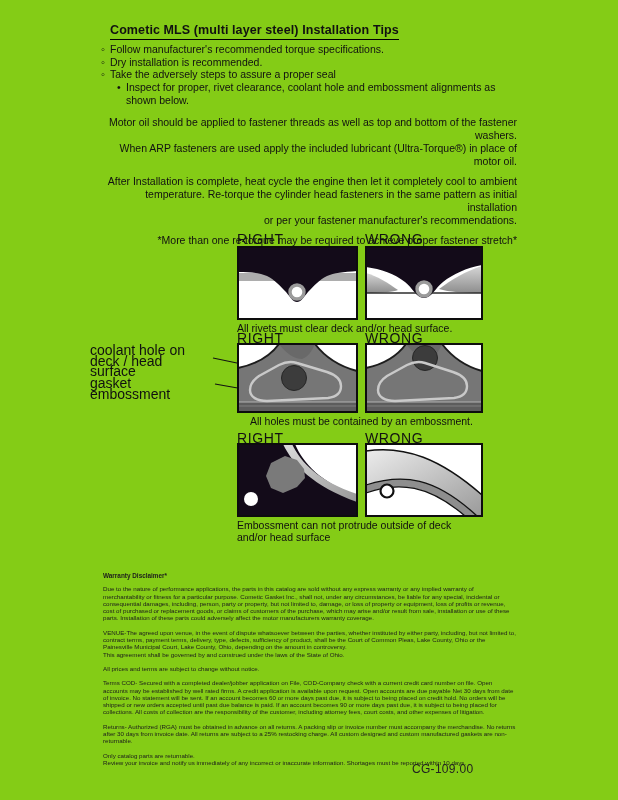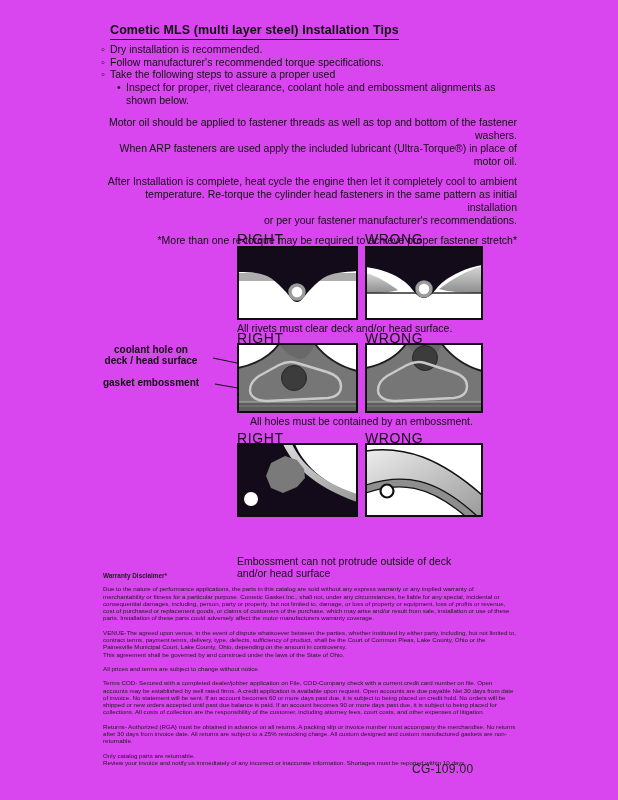--- a/index.html
+++ b/index.html
@@ -1,18 +1,18 @@
 <!DOCTYPE html>
 <html><head>
 <meta charset="utf-8">
 <style>
   html,body { margin:0; padding:0; background:#e9e9e9; }
   .page {
     position:relative; width:618px; height:800px; margin:0 auto;
-    background:#d946ef; overflow:hidden;
+    background:#84cc16; overflow:hidden;
     font-family:"Liberation Sans", sans-serif; color:#111;
   }
   .abs { position:absolute; }
 
   .title {
     left:110px; top:23px;
     font-size:12.5px; font-weight:bold;
     border-bottom:1.5px solid #000; padding-bottom:2px;
     letter-spacing:0.1px; white-space:nowrap;
   }
@@ -26,47 +26,47 @@
 
   .diesel { left:103px; top:116px; width:414px; font-size:10.5px; line-height:13px; }
   .diesel h2 { font-size:12px; font-weight:bold; margin:0 0 6px 0; }
   .diesel p { margin:0 0 7px 0; white-space:pre-line;text-align:right; }
 
   .fig-label { font-size:14px; letter-spacing:0.6px; text-align:left; color:#121212; }
   .fig-box { border:0; display:block; }
   .fig-box svg { display:block; }
   .fig-caption { font-size:10.5px; line-height:12px; color:#101010; white-space:pre-line; }
 
-  .legend { width:122px; text-align:center; font-size:10px; line-height:10.5px; white-space:pre-line; color:#101010;font-weight:bold; }
+  .legend { width:122px; text-align:left; font-size:14px; line-height:10.5px; white-space:pre-line; color:#101010; }
 
   .legal { left:103px; top:572px; width:413px; font-size:6.2px; line-height:7.3px; color:#1c1c1c; }
   .legal h3 { font-size:6.4px; font-weight:bold; margin:0 0 6px 0; }
   .legal p { margin:0 0 7px 0; white-space:pre-line; }
 
   .footer { left:388px; top:762px; font-size:12px; color:#222; letter-spacing:0.3px;margin-left:24px; }
 </style>
 </head>
 <body>
 
 <div class="page">
 
   <div class="abs title">Cometic MLS (multi layer steel) Installation Tips</div>
 
   <div class="abs tips">
     <div class="row main">
       <span class="marker"></span>
+      <span>Follow manufacturer's recommended torque specifications.</span>
+    </div>
+    <div class="row main">
+      <span class="marker"></span>
       <span>Dry installation is recommended.</span>
     </div>
     <div class="row main">
       <span class="marker"></span>
-      <span>Follow manufacturer's recommended torque specifications.</span>
-    </div>
-    <div class="row main">
-      <span class="marker"></span>
-      <span>Take the following steps to assure a proper used</span>
+      <span>Take the adversely steps to assure a proper seal</span>
     </div>
     <div class="row sub">
       <span class="marker"></span>
       <span>Inspect for proper, rivet clearance, coolant hole and embossment alignments as shown below.</span>
     </div>
   </div>
 
   <div class="abs diesel">
     <p>Motor oil should be applied to fastener threads as well as top and bottom of the fastener washers.
 When ARP fasteners are used apply the included lubricant (Ultra-Torque®) in place of motor oil.</p>
@@ -189,21 +189,21 @@
       <path d="M1,8 C40,2 76,16 117,52 L117,73 L112,73 C70,34 38,30 1,42 Z" fill="url(#w3b)"></path>
       <path d="M1,42 C38,30 70,34 112,73 L100,73 C64,42 34,38 1,50 Z" fill="#8e8e8e"></path>
       <path d="M1,8 C40,2 76,16 117,52" fill="none" stroke="#111" stroke-width="1.5"></path>
       <path d="M1,42 C38,30 70,34 112,73" fill="none" stroke="#111" stroke-width="1.3"></path>
       <path d="M1,50 C34,38 64,42 100,73" fill="none" stroke="#111" stroke-width="1.3"></path>
       <circle cx="22" cy="48" r="6.5" fill="#ffffff" stroke="#111" stroke-width="2.2"></circle>
       <rect x="1" y="1" width="116" height="72" fill="none" stroke="#0d0d0d" stroke-width="2"></rect>
     </svg>
   </div>
 
-  <div class="abs fig-caption" style="left:237px; top:519px; width:250px;margin-top:36px;">Embossment can not protrude outside of deck
+  <div class="abs fig-caption" style="left:237px; top:519px; width:250px;">Embossment can not protrude outside of deck
 and/or head surface</div>
 
   <div class="abs legal">
     <h3>Warranty Disclaimer*</h3>
     <p>Due to the nature of performance applications, the parts in this catalog are sold without any express warranty or any implied warranty of merchantability or fitness for a particular purpose.  Cometic Gasket Inc., shall not, under any circumstances, be liable for any special, incidental or consequential damages, including, person, party or property, but not limited to, damage, or loss of property or equipment, loss of profits or revenue, cost of purchased or replacement goods, or claims of customers of the purchase, which may arise and/or result from sale, installation or use of these parts.  Installation of these parts could adversely affect the motor manufacturers warranty coverage.</p>
     <p>VENUE-The agreed upon venue, in the event of dispute whatsoever between the parties, whether instituted by either party, including, but not limited to, contract terms, payment terms, delivery, type, defects, sufficiency of product, shall be the Court of Common Pleas, Lake County, Ohio or the Painesville Municipal Court, Lake County, Ohio, depending on the amount in controversy.
 This agreement shall be governed by and construed under the laws of the State of Ohio.</p>
     <p>All prices and terms are subject to change without notice.</p>
     <p>Terms COD- Secured with a completed dealer/jobber application on File, COD-Company check with a current credit card number on file.  Open accounts may be established by well rated firms.  A credit application is available upon request.  Open accounts are due payable Net 30 days from date of invoice.  No statement will be sent.  If an account becomes 60 or more days past due, it is subject to being placed on credit hold.  No orders will be shipped or new orders accepted until past due balance is paid.  If an account becomes 90 or more days past due, it is subject to being placed for collections.  All costs of collection are the responsibility of the customer, including attorney fees, court costs, and other expenses of litigation.</p>
     <p>Returns- Authorized (RGA) must be obtained in advance on all returns.  A packing slip or invoice number must accompany the merchandise.  No returns after 30 days from invoice date.  All returns are subject to a 25% restocking charge.  All custom designed and custom manufactured gaskets are non-returnable.</p>

